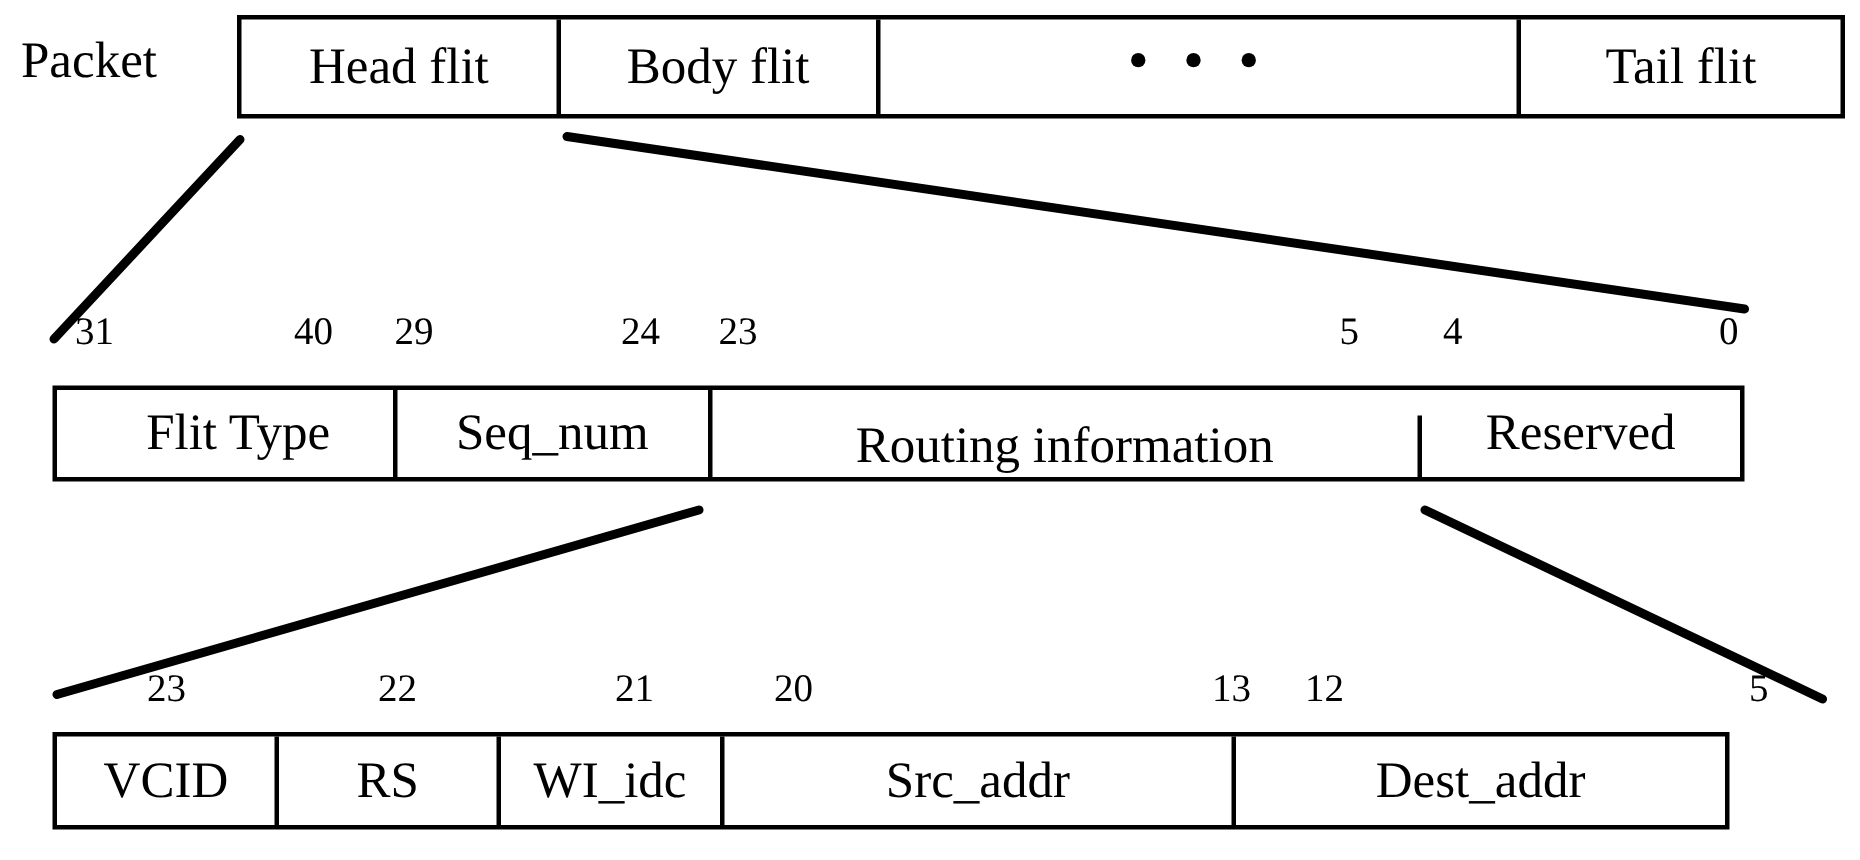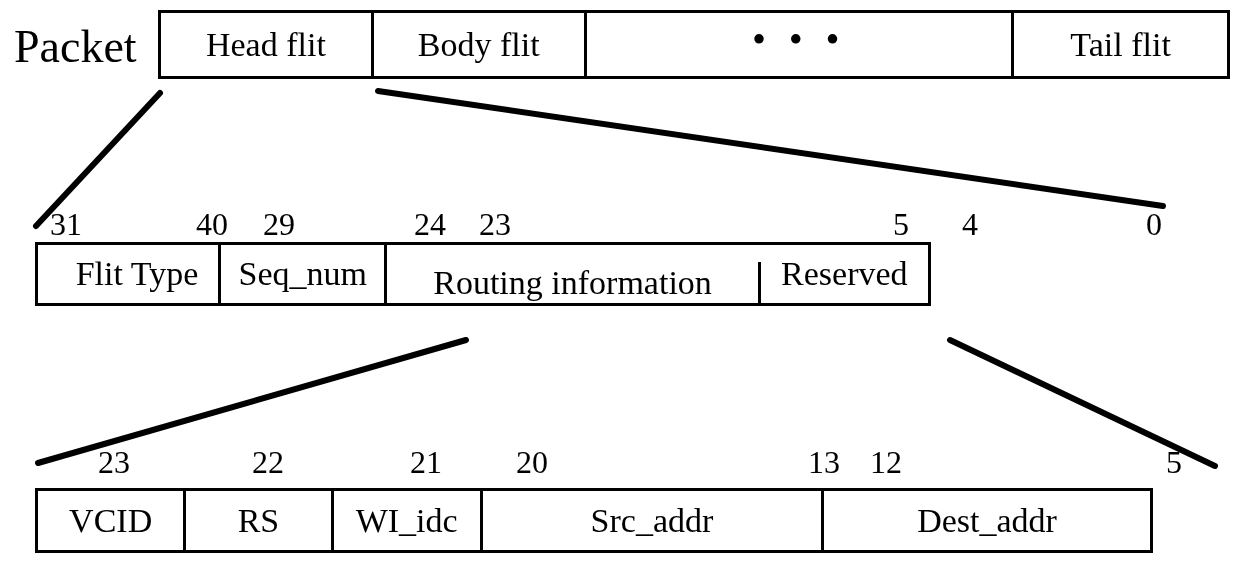--- a/index.html
+++ b/index.html
@@ -15,21 +15,21 @@
   #diagram {
     position: relative;
     width: 1240px;
     height: 573px;
     background: #ffffff;
     overflow: hidden;
   }
 
   .row-label {
     position: absolute;
-    font-size: 46px;
+    font-size: 34px;
     line-height: 1;
     white-space: nowrap;
     color: #000;
   }
 
   .field-row {
     position: absolute;
     box-sizing: border-box;
     border: 3px solid #000;
     background: #fff;
@@ -51,21 +51,21 @@
   .field-cell:last-child { border-right: none; }
 
   .field-cell.ellipsis {
     letter-spacing: 0.16em;
     font-size: 40px;
     padding-bottom: 10px;
   }
 
   .bit-label {
     position: absolute;
-    font-size: 32px;
+    font-size: 26px;
     line-height: 1;
     white-space: nowrap;
     color: #000;
   }
 
   .leader {
     position: absolute;
     left: 0;
     top: 0;
     width: 1240px;
@@ -109,21 +109,21 @@
 
   <div class="bit-label" style="left:50px;  top:208px;">31</div>
   <div class="bit-label" style="left:196px; top:208px;">40</div>
   <div class="bit-label" style="left:263px; top:208px;">29</div>
   <div class="bit-label" style="left:414px; top:208px;">24</div>
   <div class="bit-label" style="left:479px; top:208px;">23</div>
   <div class="bit-label" style="left:893px; top:208px;">5</div>
   <div class="bit-label" style="left:962px; top:208px;">4</div>
   <div class="bit-label" style="left:1146px; top:208px;">0</div>
 
-  <div class="field-row" style="left:35px; top:242px; width:896px; height:64px;padding-left:18px;">
+  <div class="field-row" style="left:35px; top:257px; width:1128px; height:64px;padding-left:18px;">
     <div class="field-cell" style="width:213px;">
       <span>Flit Type</span>
     </div>
     <div class="field-cell" style="width:215px;">
       <span>Seq_num</span>
     </div>
     <div class="field-cell" style="width:483px;margin-top:17px;">
       <span>Routing information</span>
     </div>
     <div class="field-cell" style="width:217px;">

